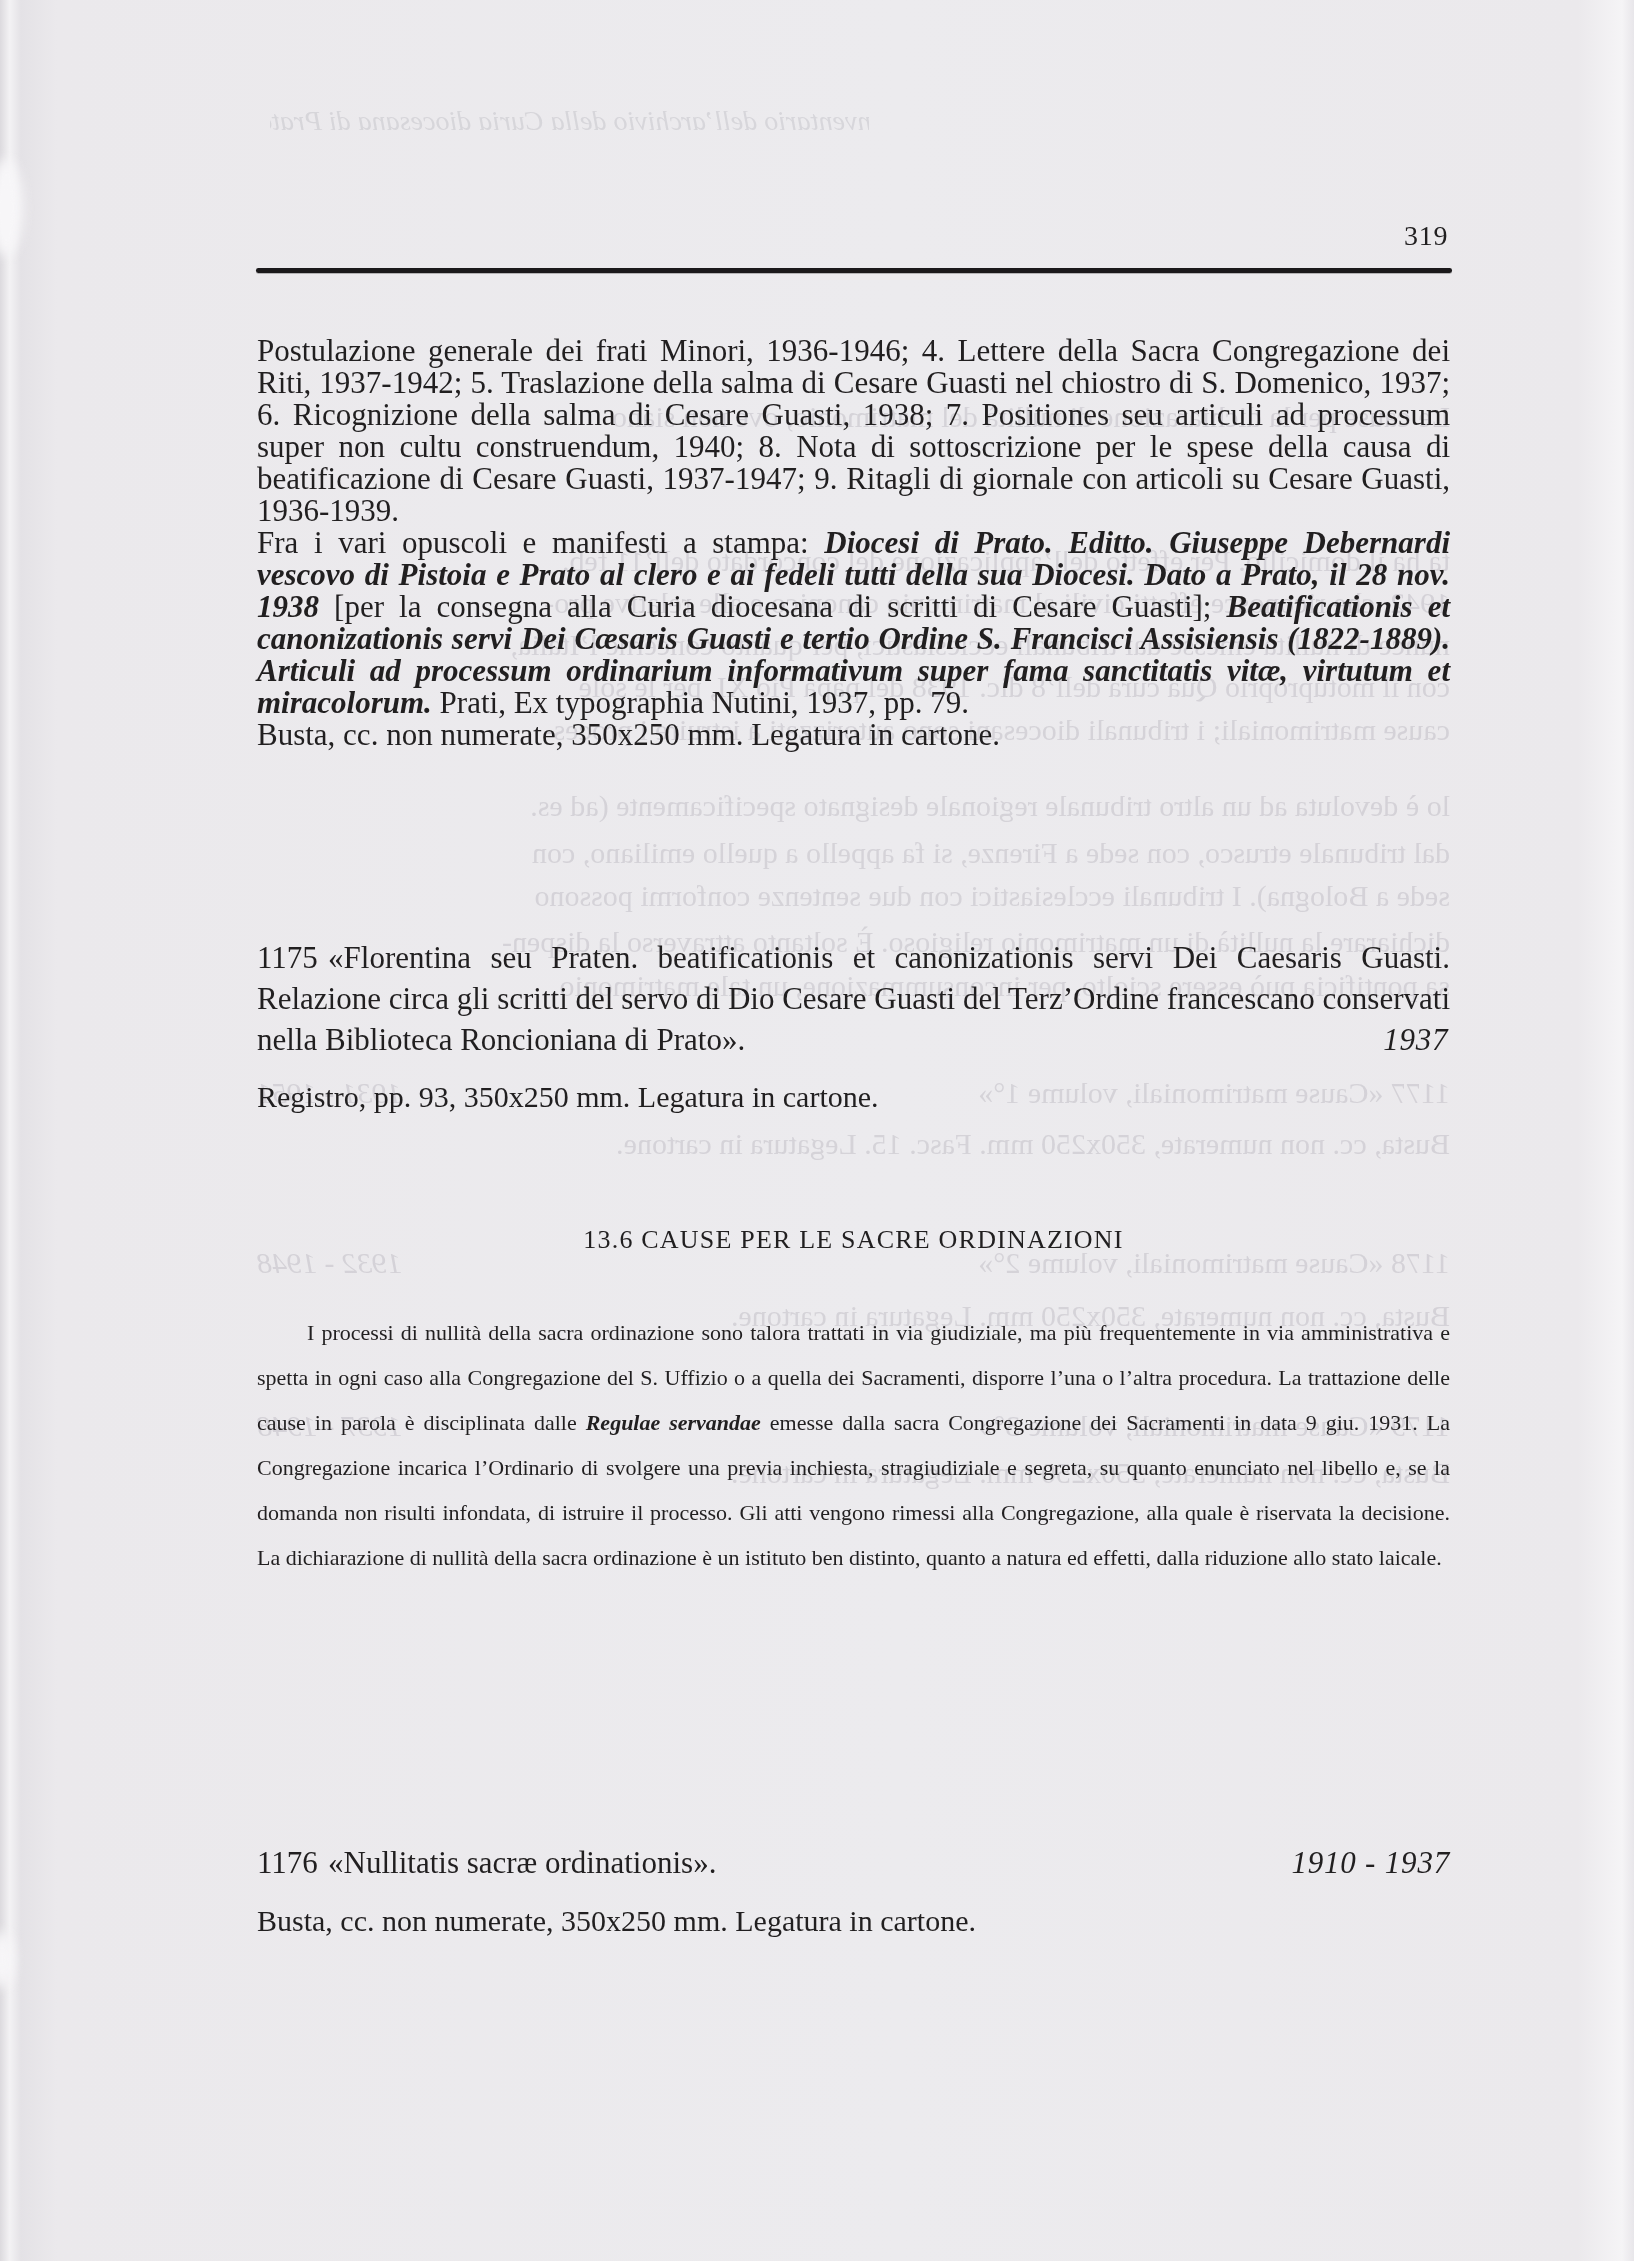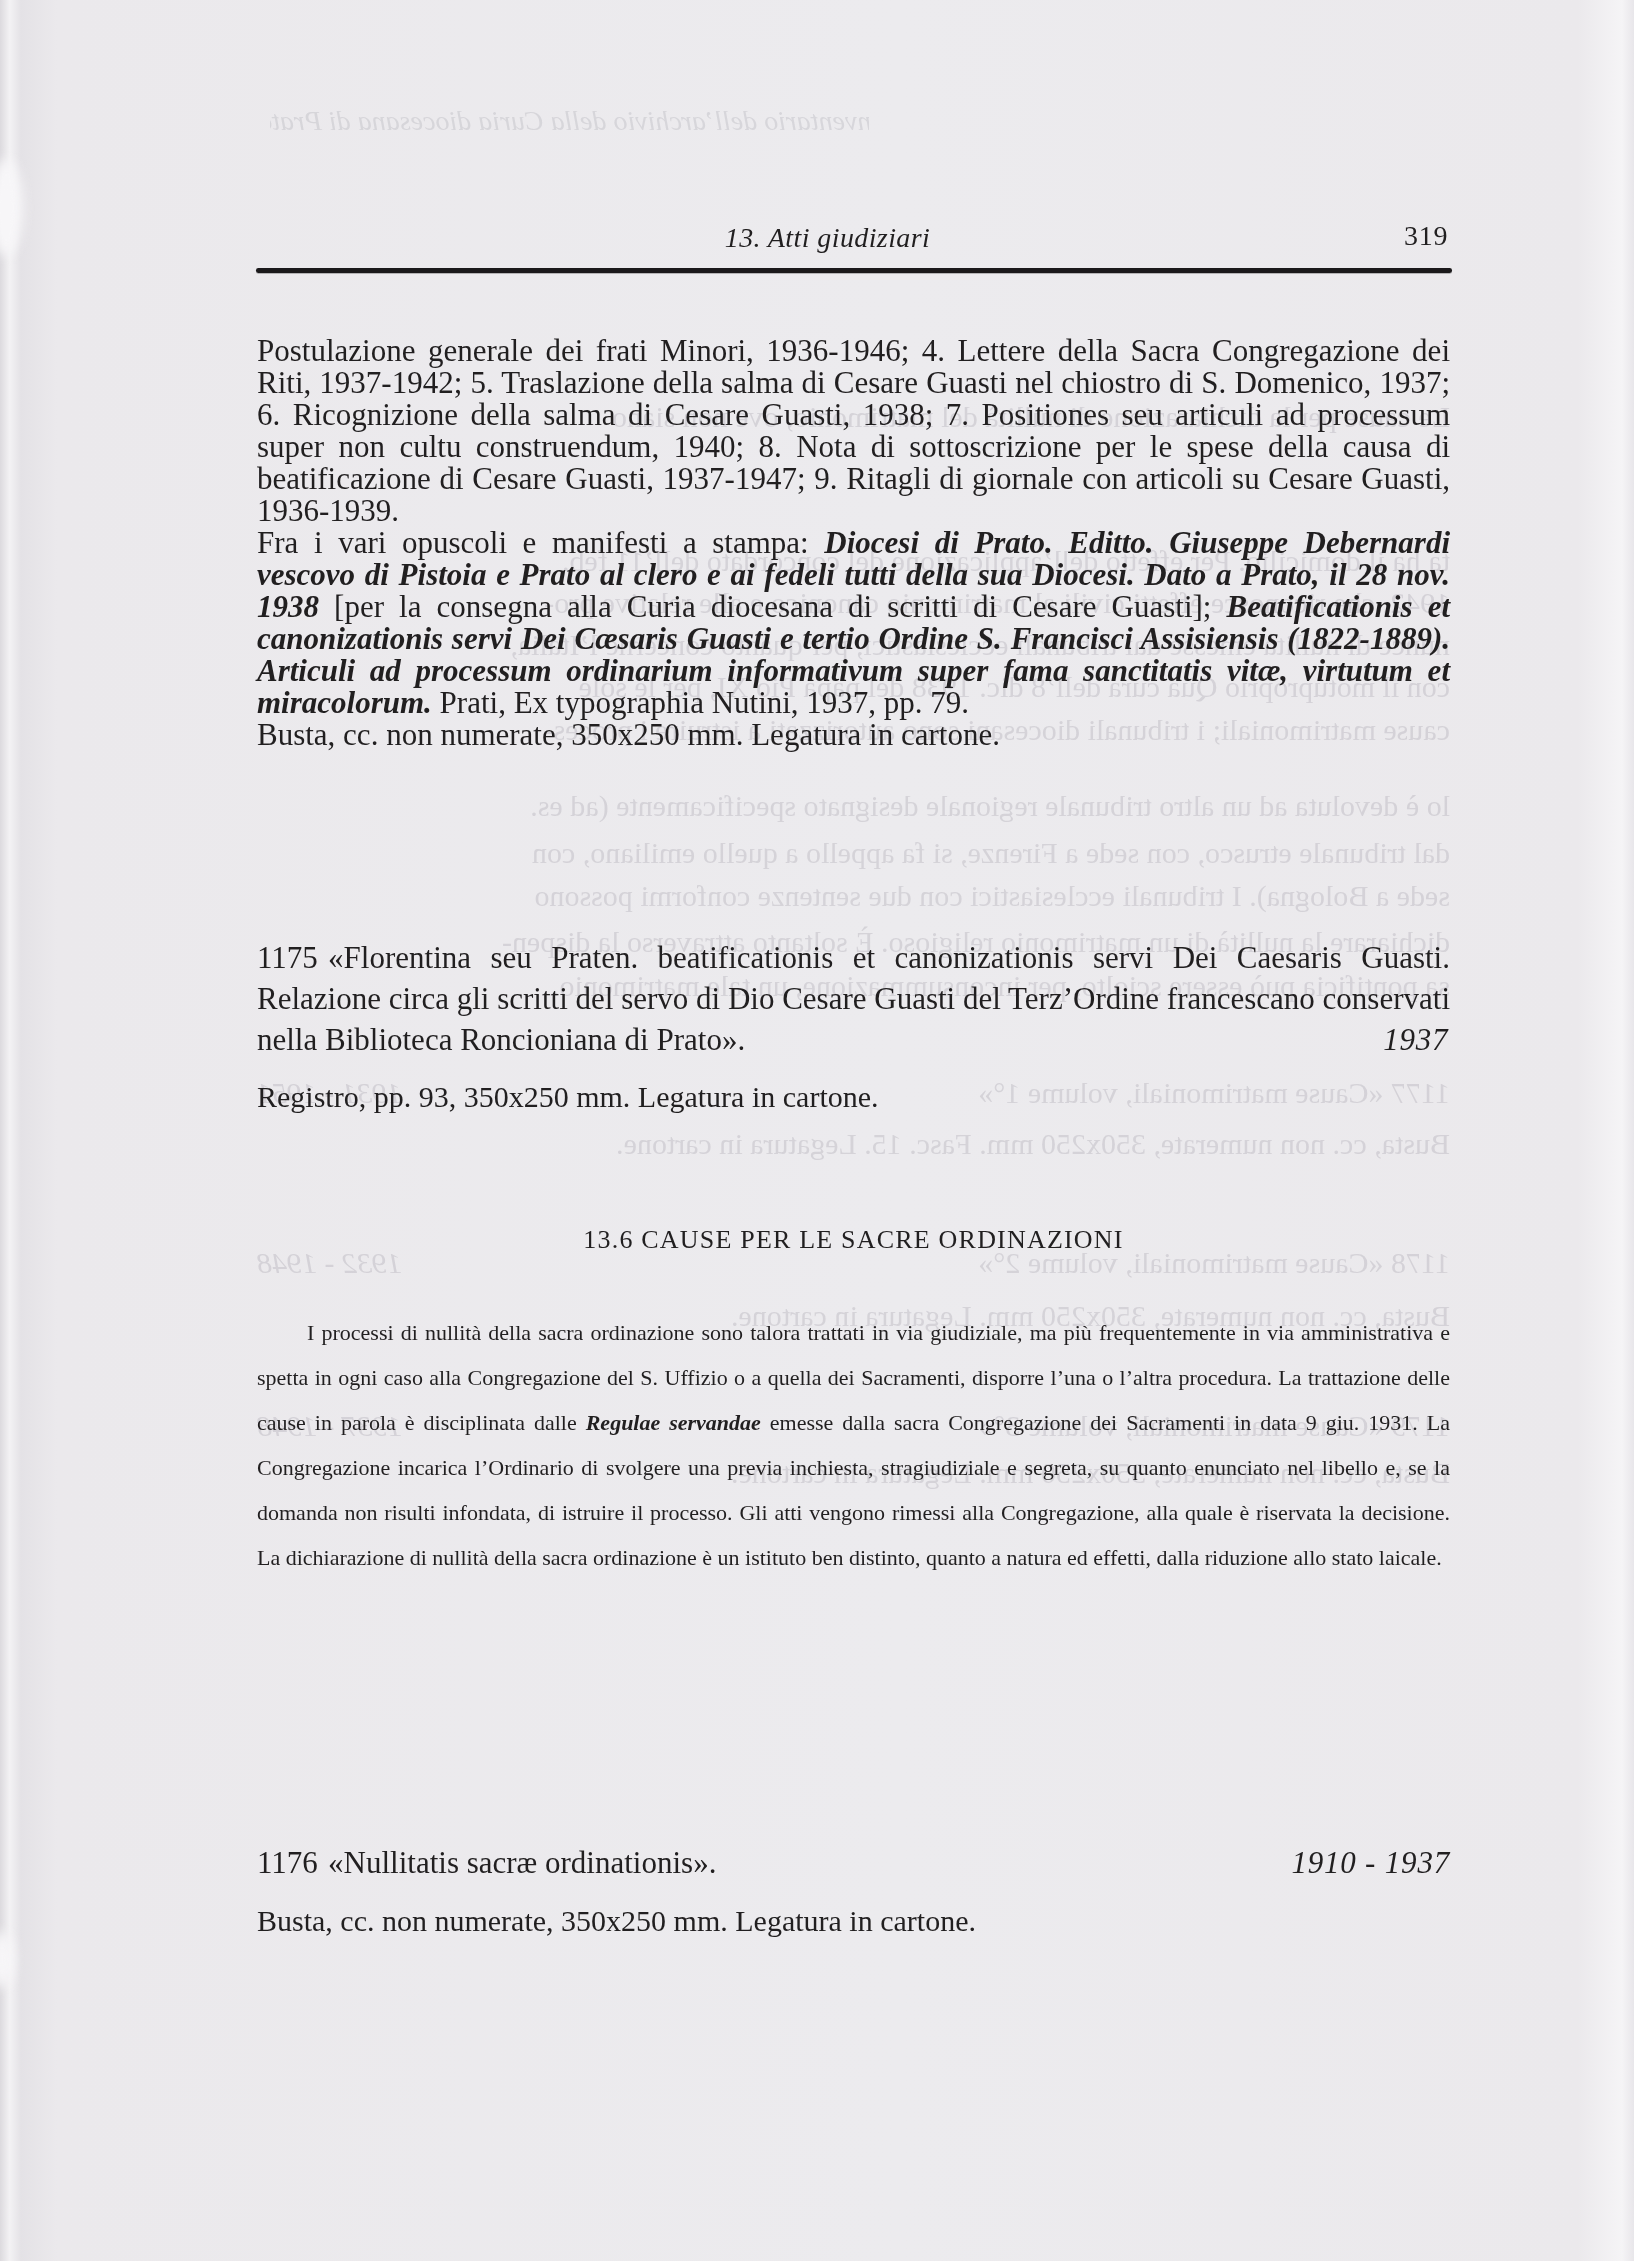--- a/index.html
+++ b/index.html
@@ -134,21 +134,20 @@
       <div class="bleed-line" style="top: 1407px;">
         <span>1179 «Cause matrimoniali, volume 3°»</span>
         <span class="bleed-year">1937 - 1948</span>
       </div>
       <div class="bleed-line" style="top: 1454px;">
         <span>Busta, cc. non numerate, 350x250 mm. Legatura in cartone.</span>
       </div>
     </div>
 
   <div class="running-head">
-    <span class="rh-title">13. Atti giudiziari</span>
     <span class="rh-page">319</span>
   </div>
   <div class="rule"></div>
 
   <div class="block-main">
     <p><span>Postulazione generale dei frati Minori, 1936-1946; 4. Lettere della Sacra Congregazione dei Riti, 1937-1942; 5. Traslazione della salma di Cesare Guasti nel chiostro di S. Domenico, 1937; 6. Ricognizione della salma di Cesare Guasti, 1938; 7. Positiones seu articuli ad processum super non cultu construendum, 1940; 8. Nota di sottoscrizione per le spese della causa di beatificazione di Cesare Guasti, 1937-1947; 9. Ritagli di giornale con articoli su Cesare Guasti, 1936-1939.</span></p>
     <p><span>Fra i vari opuscoli e manifesti a stampa: </span><span class="it">Diocesi di Prato. Editto. Giuseppe Debernardi vescovo di Pistoia e Prato al clero e ai fedeli tutti della sua Diocesi. Dato a Prato, il 28 nov. 1938 </span><span>[per la consegna alla Curia diocesana di scritti di Cesare Guasti]; </span><span class="it">Beatificationis et canonizationis servi Dei Cæsaris Guasti e tertio Ordine S. Francisci Assisiensis (1822-1889). Articuli ad processum ordinarium informativum super fama sanctitatis vitæ, virtutum et miracolorum.</span><span> Prati, Ex typographia Nutini, 1937, pp. 79.</span></p>
     <p class="phys-line">Busta, cc. non numerate, 350x250 mm. Legatura in cartone.</p>
   </div>
 

